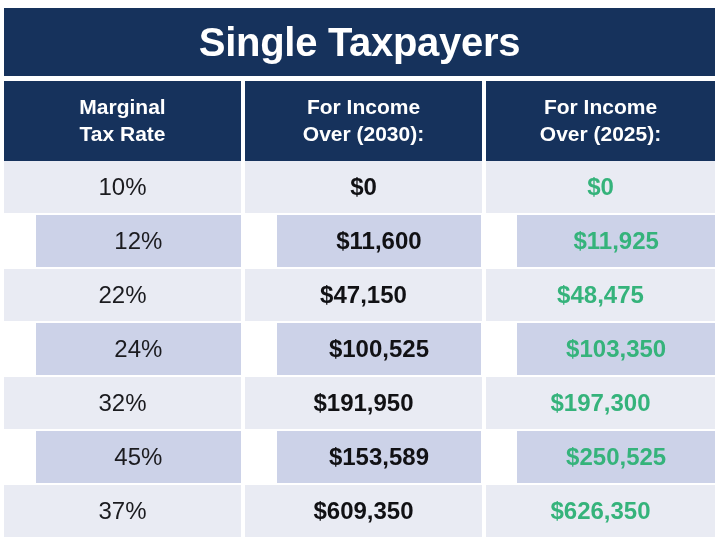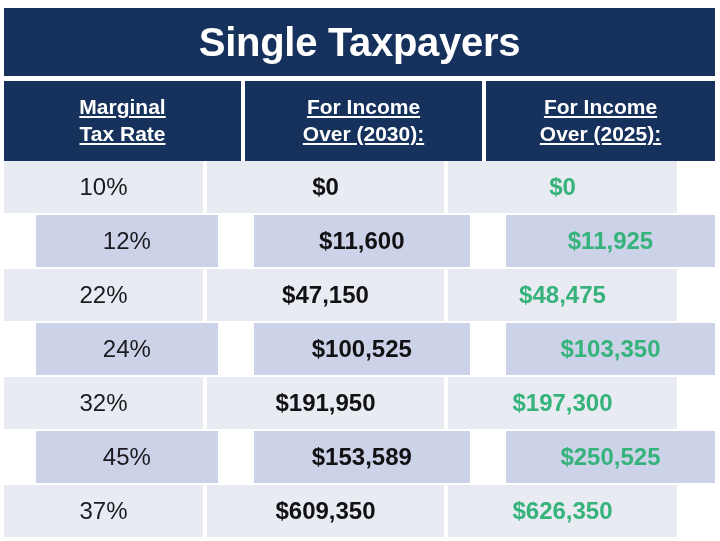--- a/index.html
+++ b/index.html
@@ -57,21 +57,21 @@
     color: #ffffff;
     font-size: 21px;
     font-weight: bold;
     line-height: 1.28;
     display: flex;
     align-items: center;
     justify-content: center;
     text-align: center;
     box-sizing: border-box;
   }
-  .head-cell .hc-inner { padding: 0 6px; text-decoration: underline; }
+  .head-cell .hc-inner { padding: 0 6px; }
   .col-1 { width: 237px; }
   .gap-col { width: 4px; background: #ffffff; flex: none; }
   .col-2 { width: 237px; }
   .col-3 { width: 229px; }
 
   
   .body-rows {
     background: #ffffff;
   }
   .data-row {
@@ -82,21 +82,21 @@
   .data-row.r-light .cell { background: #e9ebf3; }
   .data-row.r-dark  .cell { background: #ccd2e8; margin-left: 32px; }
 
   .cell {
     display: flex;
     align-items: center;
     justify-content: center;
     font-size: 24px;
     box-sizing: border-box;
   }
-  .cell.c-rate   { width: 199px; color: #1b1b1f; }
+  .cell.c-rate   { width: 237px; color: #1b1b1f; }
   .cell.c-2024   { width: 237px; color: #111114; font-weight: bold; }
   .cell.c-2025   { width: 229px; color: #35b37b; font-weight: bold; }
 </style>
 </head>
 <body>
 
 <div class="tax-table-wrap">
 
   <div class="title-bar">
     <span class="title-text">Single Taxpayers</span>

